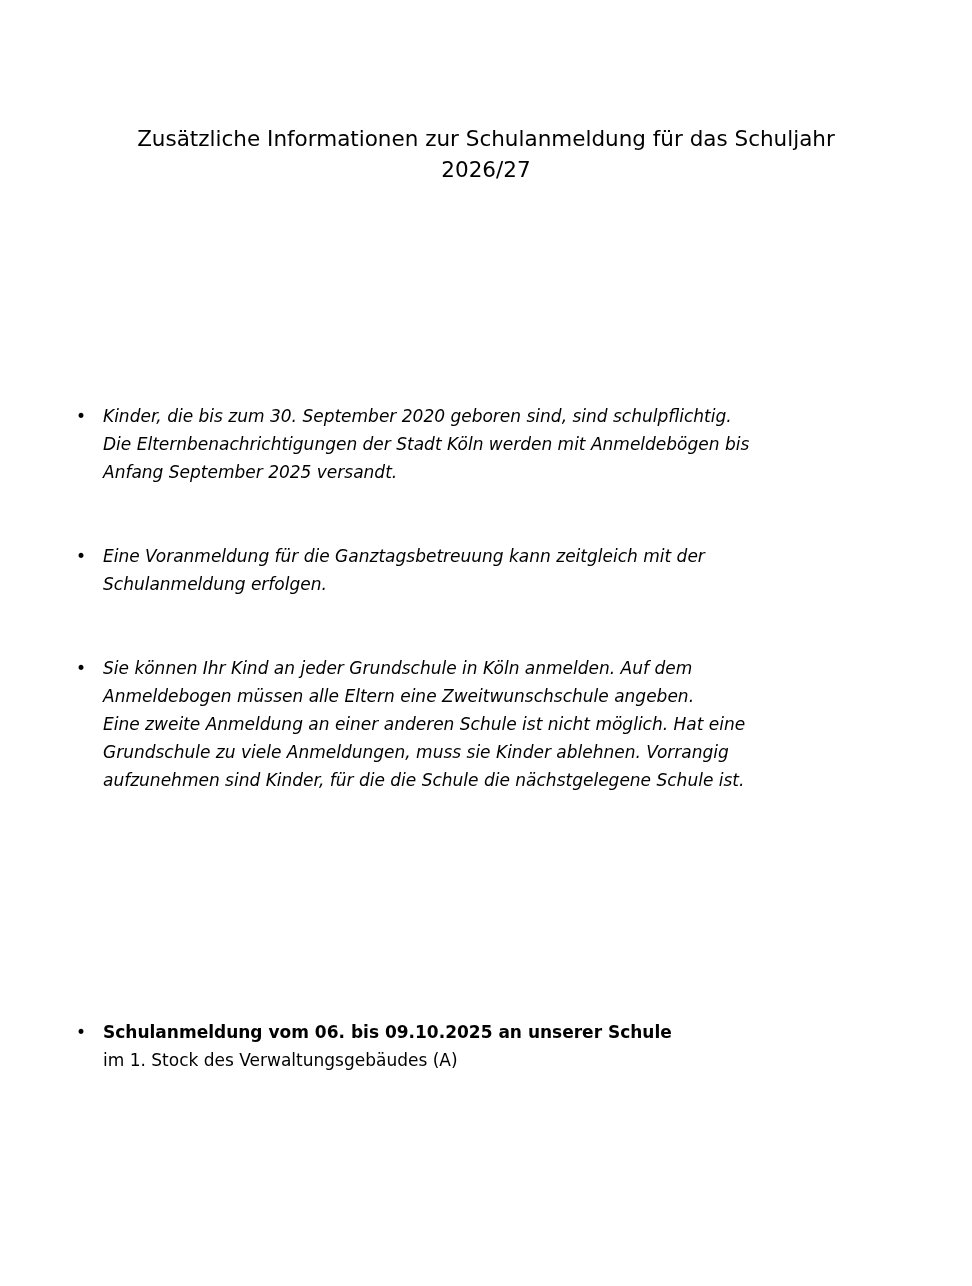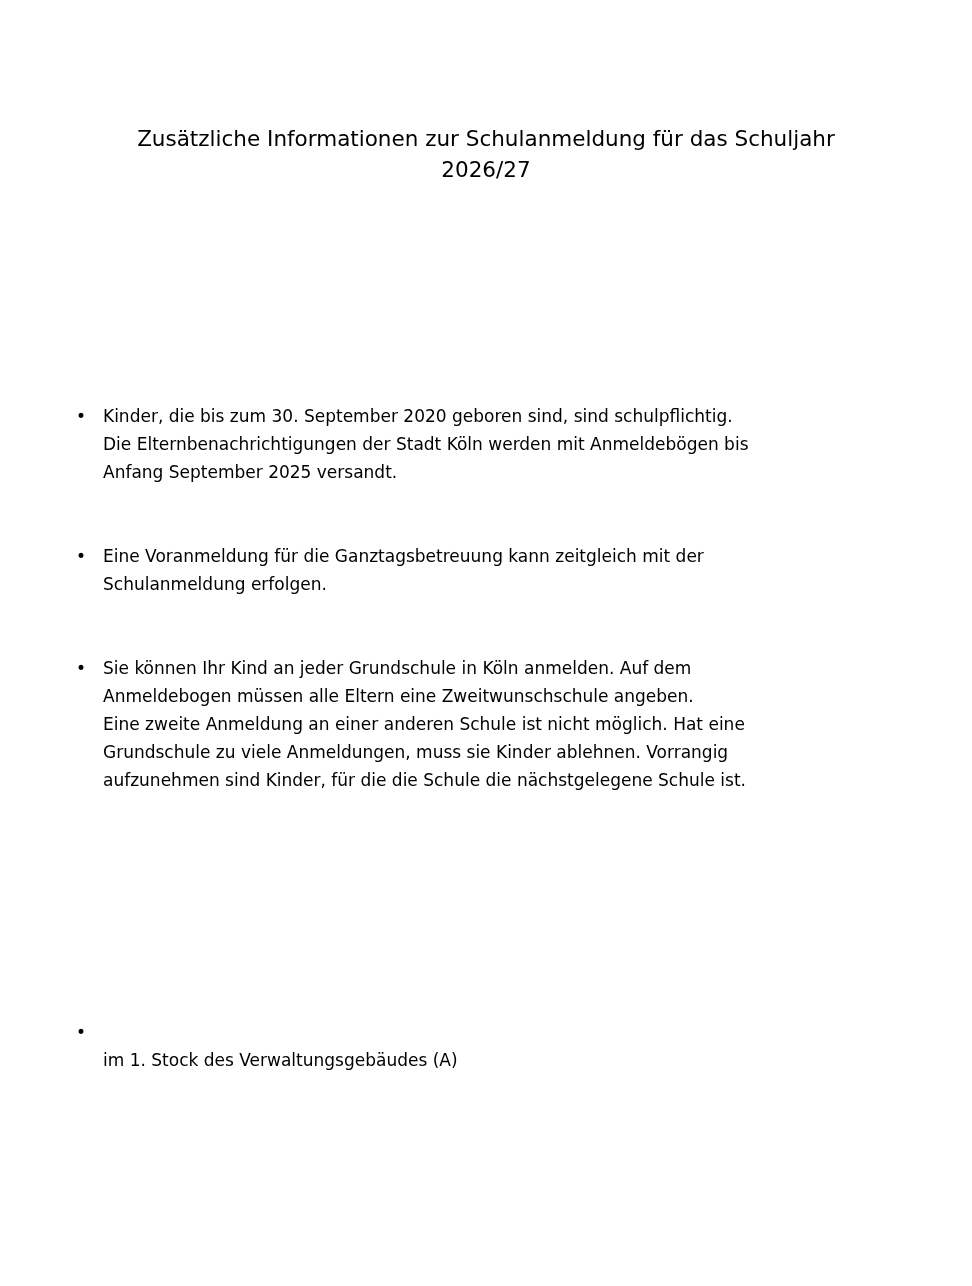--- a/index.html
+++ b/index.html
@@ -35,21 +35,21 @@
   }
   ul.bullets > li {
     position: relative;
   }
   ul.bullets > li::before {
     content: "\2022";
     position: absolute;
     left: -27px;
     top: 0;
   }
-  #list-a { margin-top: 77px; }
+  #list-a { margin-top: 77px; font-style: italic; }
   #list-b { margin-top: 28px; }
   #list-c { margin-top: 17px; }
   .b { font-weight: bold; }
 </style>
 </head>
 <body>
 
 <div class="page">
 
   <h1 class="title">Zusätzliche Informationen zur Schulanmeldung für das Schuljahr
@@ -62,21 +62,21 @@
     <li><span>Eine Voranmeldung für die Ganztagsbetreuung kann zeitgleich mit der
 Schulanmeldung erfolgen.</span></li>
     <li><span>Sie können Ihr Kind an jeder Grundschule in Köln anmelden. Auf dem
 Anmeldebogen müssen alle Eltern eine Zweitwunschschule angeben.
 Eine zweite Anmeldung an einer anderen Schule ist nicht möglich. Hat eine
 Grundschule zu viele Anmeldungen, muss sie Kinder ablehnen. Vorrangig
 aufzunehmen sind Kinder, für die die Schule die nächstgelegene Schule ist.</span></li>
   </ul>
 
   <ul class="bullets" id="list-b">
-    <li><span>
+    <li><span class="b">Schulanmeldung vom 06. bis 09.10.2025 an unserer Schule</span><span>
 im 1. Stock des Verwaltungsgebäudes (A)</span></li>
   </ul>
 
   <ul class="bullets" id="list-c">
     
     
   </ul>
 
   
 

